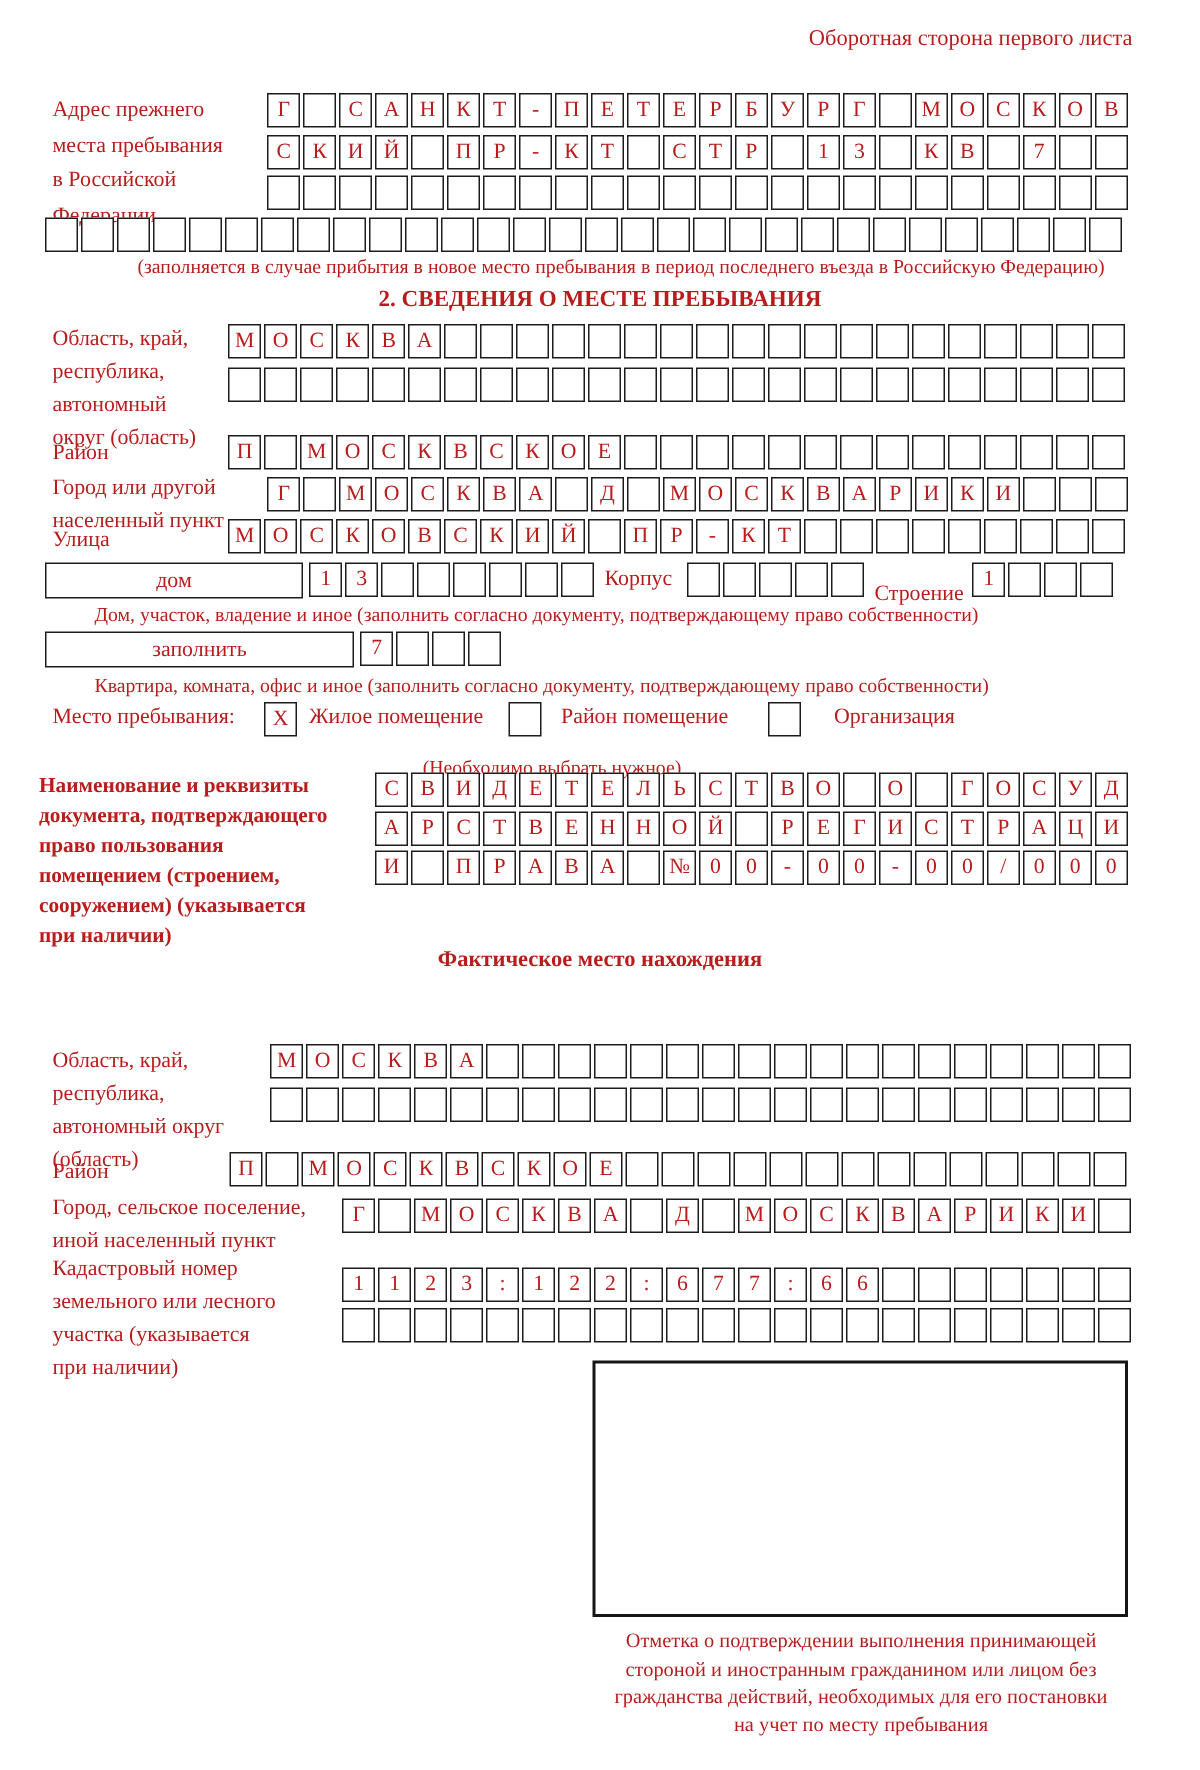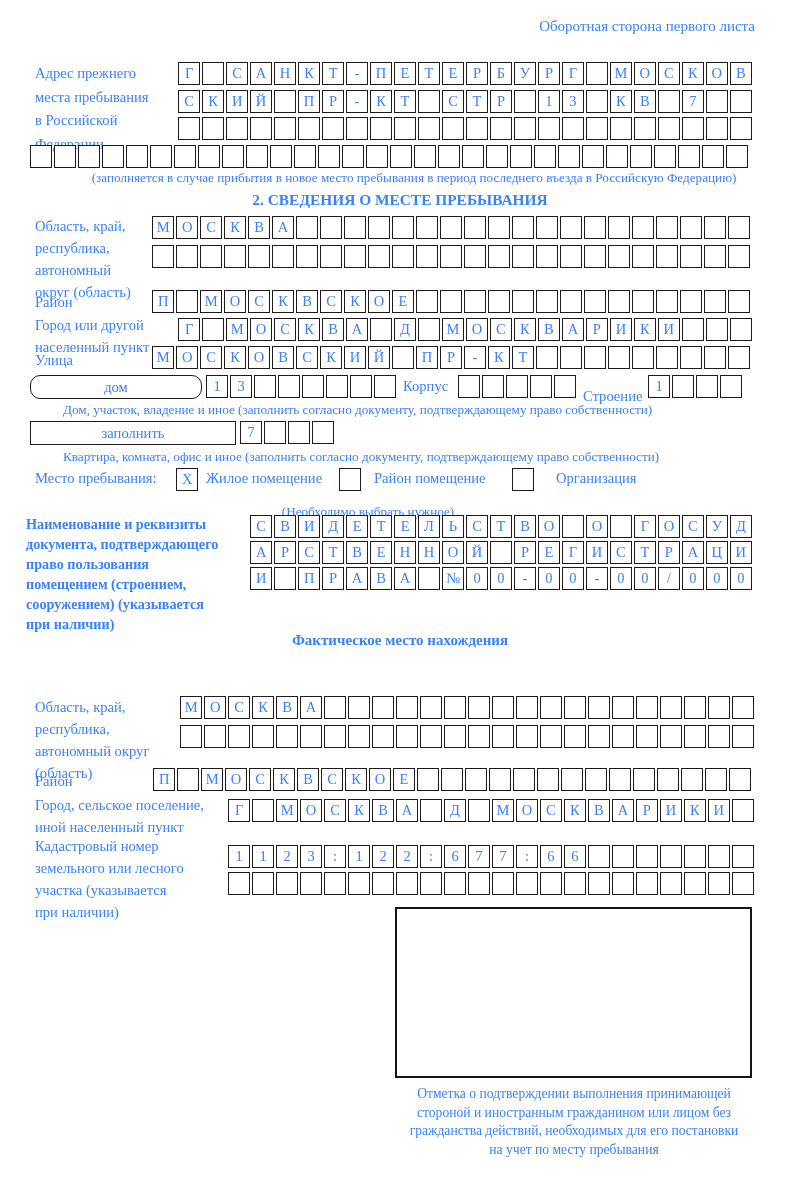--- a/index.html
+++ b/index.html
@@ -1,21 +1,21 @@
 <!DOCTYPE html>
 <html><head>
 <meta charset="utf-8">
 <style>
   html,body{margin:0;padding:0;background:#fff;}
   .page{
     position:relative;
     width:800px;height:1180px;
     background:#fff;
     font-family:"Liberation Serif","DejaVu Serif",serif;
-    color:#3b82f6;
+    color:#b91c1c;
     overflow:hidden;
   }
   .abs{position:absolute;}
   .lbl{
     position:absolute;
     font-size:14.6px;
     line-height:23.5px;
     white-space:pre-line;
   }
   .lbl.lh22{line-height:22px;}
@@ -339,21 +339,21 @@
       <span class="cell"></span>
       <span class="cell"></span>
       <span class="cell"></span>
       <span class="cell"></span>
       <span class="cell"></span>
       <span class="cell"></span>
       <span class="cell"></span>
       <span class="cell"></span>
     </div>
 
-  <div class="named-box" style="left:30px;top:375px;width:172px;border-radius:10px;">дом</div>
+  <div class="named-box" style="left:30px;top:375px;width:172px;">дом</div>
   <div class="boxrow" style="left:206px;top:375px;">
       <span class="cell">1</span>
       <span class="cell">3</span>
       <span class="cell"></span>
       <span class="cell"></span>
       <span class="cell"></span>
       <span class="cell"></span>
       <span class="cell"></span>
       <span class="cell"></span>
     </div>

